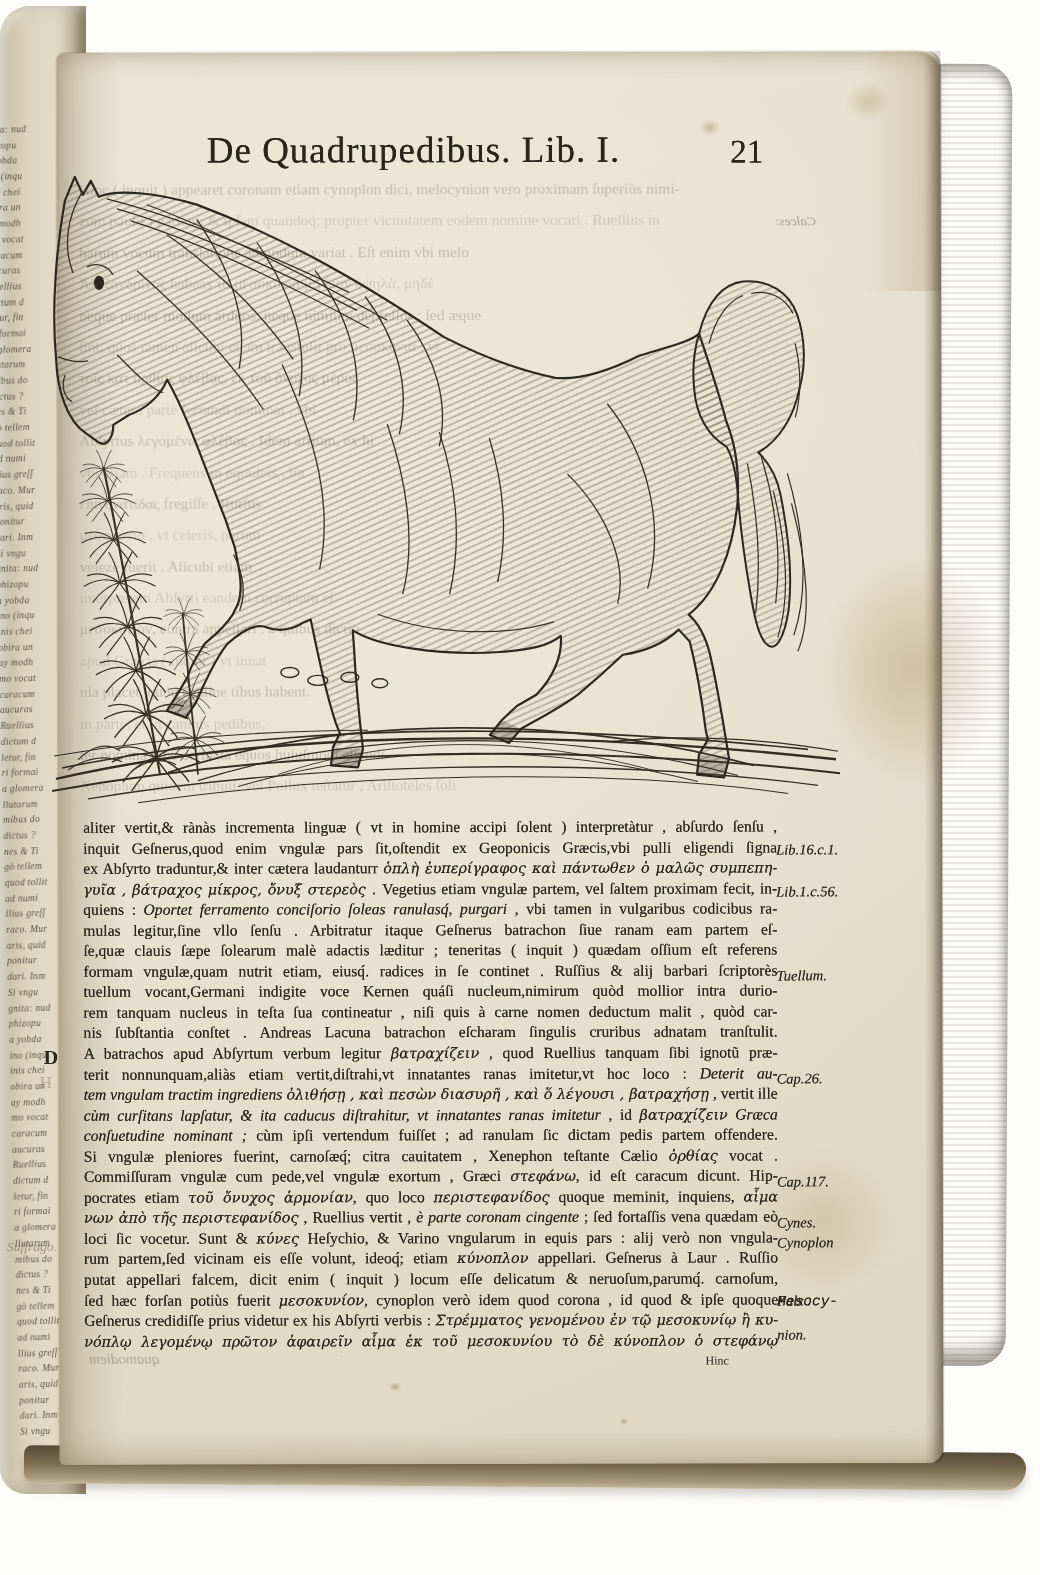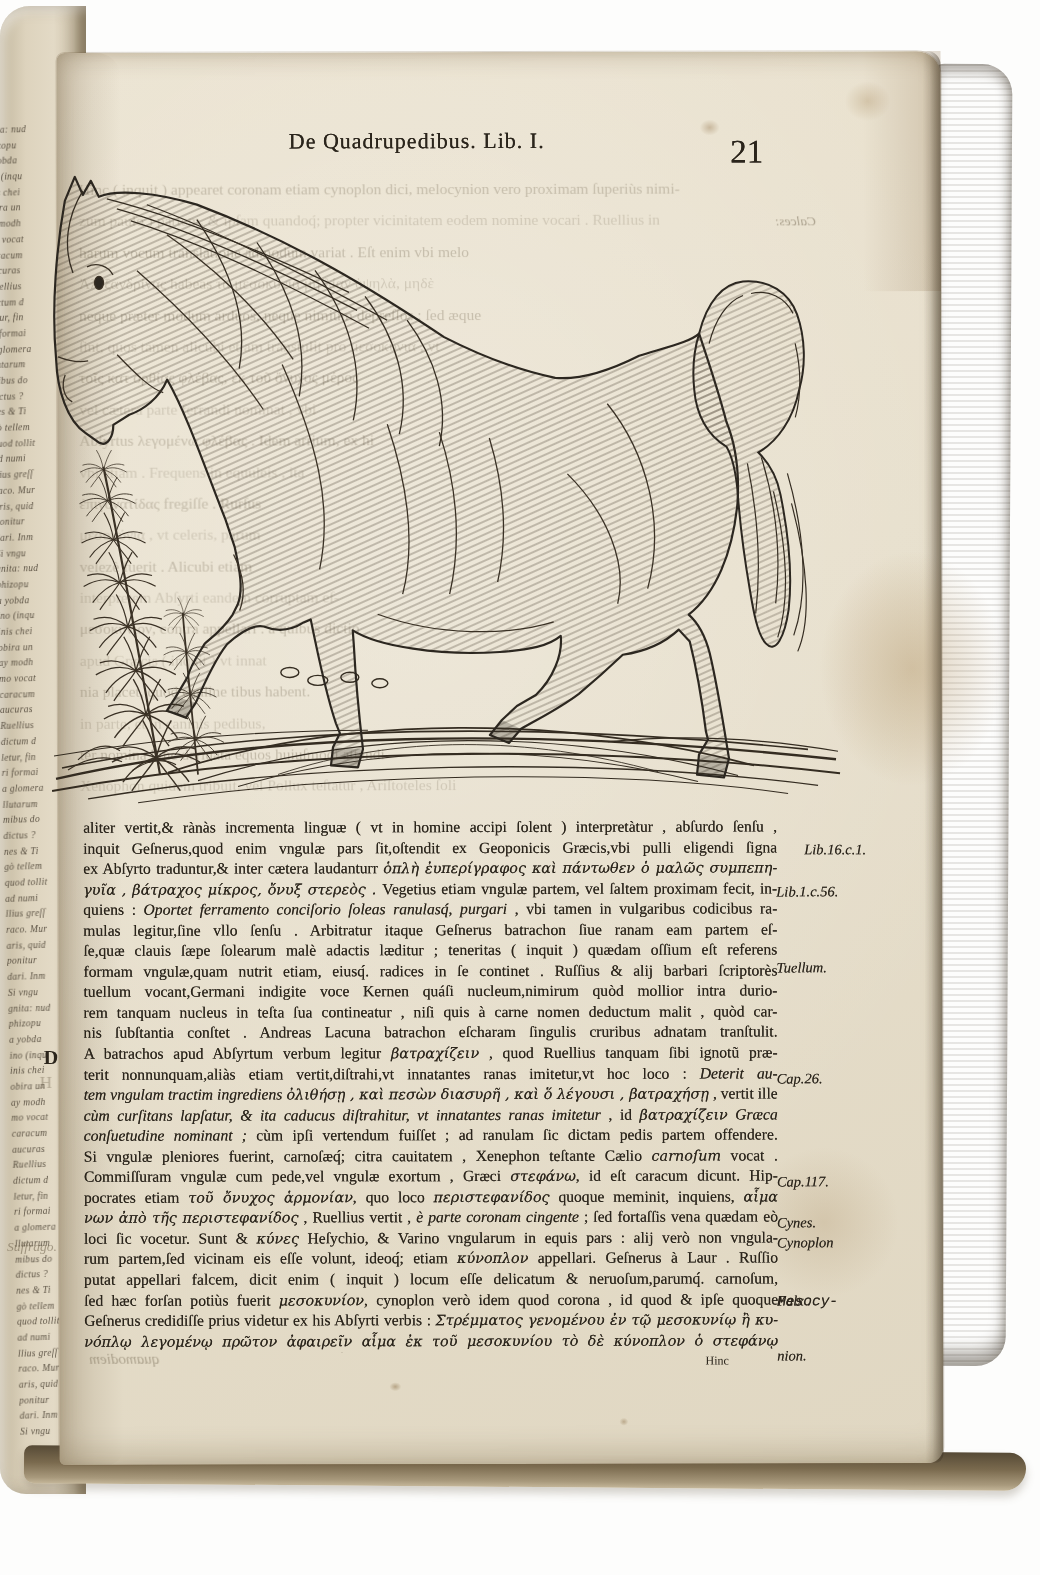--- a/index.html
+++ b/index.html
@@ -42,22 +42,22 @@
   .stain{position:absolute;border-radius:50%;pointer-events:none;}
   .st1{left:762px;top:500px;width:185px;height:235px;background:radial-gradient(closest-side,rgba(178,148,102,.42),rgba(178,148,102,.18) 60%,transparent);}
   .st2{left:690px;top:1096px;width:150px;height:150px;background:radial-gradient(closest-side,rgba(170,142,100,.26),transparent);}
   .st3{left:788px;top:30px;width:46px;height:40px;background:radial-gradient(closest-side,rgba(170,140,95,.33),transparent);}
   .st4{left:643px;top:68px;width:20px;height:16px;background:radial-gradient(closest-side,rgba(150,120,80,.4),transparent);}
   .st5{left:806px;top:0;width:78px;height:240px;border-radius:0;background:linear-gradient(90deg,transparent,rgba(150,124,90,.28));}
   .st6{left:330px;top:1330px;width:12px;height:9px;background:radial-gradient(closest-side,rgba(140,112,72,.5),transparent);}
   .st7{left:560px;top:1366px;width:9px;height:8px;background:radial-gradient(closest-side,rgba(140,112,72,.45),transparent);}
 
   
-  .header-title{position:absolute;left:150px;top:76px;width:420px;text-align:center;
-    font-size:22px;letter-spacing:1px;color:#2b251c;text-shadow:0 0 .5px #2b251c;}
+  .header-title{position:absolute;left:150px;top:76px;width:420px;text-align:left;
+    font-size:37px;letter-spacing:1px;color:#2b251c;text-shadow:0 0 .5px #2b251c;}
   .page-number{position:absolute;left:660px;top:82px;width:60px;text-align:center;
     font-size:33px;color:#2b251c;text-shadow:0 0 .5px #2b251c;}
 
   
   .ghost-lines{position:absolute;left:22px;top:128px;width:812px;}
   .gl{height:31.4px;font-size:15.5px;color:#6a5e48;opacity:.30;filter:blur(.55px);
     white-space:nowrap;overflow:hidden;}
   .gl:nth-child(even){opacity:.21;}
   .ghost-note{position:absolute;font-style:italic;font-size:13.5px;color:#6a5e48;
     filter:blur(.5px);white-space:nowrap;}
@@ -393,39 +393,39 @@
       <div class="tl"><span class="seg-r">ſe,quæ clauis ſæpe ſolearum malè adactis læditur ; teneritas ( inquit ) quædam oſſium  eſt referens</span></div>
       <div class="tl"><span class="seg-r">formam vngulæ,quam nutrit etiam, eiusq́. radices in ſe continet .  Ruſſius &amp; alij barbari ſcriptorès</span></div>
       <div class="tl"><span class="seg-r">tuellum vocant,Germani indigite voce Kernen quáſi nucleum,nimirum quòd mollior intra durio-</span></div>
       <div class="tl"><span class="seg-r">rem tanquam nucleus in teſta ſua contineatur , niſi quis à carne nomen deductum malit , quòd car-</span></div>
       <div class="tl"><span class="seg-r">nis ſubſtantia conſtet .  Andreas Lacuna batrachon eſcharam ſingulis cruribus adnatam tranſtulit.</span></div>
       <div class="tl"><span class="seg-r">A batrachos apud Abſyrtum verbum legitur </span><span class="seg-g">βατραχίζειν</span><span class="seg-r"> , quod Ruellius tanquam ſibi ignotũ præ-</span></div>
       <div class="tl"><span class="seg-r">terit nonnunquam,aliàs etiam vertit,diſtrahi,vt innatantes ranas imitetur,vt hoc loco : </span><span class="seg-i">Deterit au-</span></div>
       <div class="tl"><span class="seg-i">tem vngulam tractim ingrediens </span><span class="seg-g">ὀλιθήσῃ , καὶ πεσὼν διασυρῆ , καὶ ὅ λέγουσι , βατραχήσῃ</span><span class="seg-r"> , vertit ille ,</span></div>
       <div class="tl"><span class="seg-i">cùm curſitans lapſatur, &amp; ita caducus diſtrahitur, vt innatantes ranas imitetur</span><span class="seg-r"> , id </span><span class="seg-g">βατραχίζειν</span><span class="seg-i"> Græca</span></div>
       <div class="tl"><span class="seg-i">conſuetudine nominant ;</span><span class="seg-r"> cùm ipſi vertendum fuiſſet ; ad ranulam ſic dictam pedis partem offendere.</span></div>
-      <div class="tl"><span class="seg-r">Si vngulæ pleniores fuerint, carnoſæq́; citra cauitatem , Xenephon teſtante Cælio </span><span class="seg-g">carnoſum</span><span class="seg-r"> vocat .</span></div>
+      <div class="tl"><span class="seg-r">Si vngulæ pleniores fuerint, carnoſæq́; citra cauitatem , Xenephon teſtante Cælio </span><span class="seg-g">ὀρθίας</span><span class="seg-r"> vocat .</span></div>
       <div class="tl"><span class="seg-r">Commiſſuram vngulæ cum pede,vel vngulæ exortum , Græci </span><span class="seg-g">στεφάνω</span><span class="seg-r">, id eſt caracum dicunt. Hip-</span></div>
       <div class="tl"><span class="seg-r">pocrates etiam </span><span class="seg-g">τοῦ ὄνυχος ἁρμονίαν</span><span class="seg-r">, quo loco </span><span class="seg-g">περιστεφανίδος</span><span class="seg-r"> quoque meminit, inquiens, </span><span class="seg-g">αἷμα λαμβά-</span></div>
       <div class="tl"><span class="seg-g">νων ἀπὸ τῆς περιστεφανίδος</span><span class="seg-r"> , Ruellius vertit , </span><span class="seg-i">è parte coronam cingente</span><span class="seg-r"> ; ſed fortaſſis vena quædam eò</span></div>
       <div class="tl"><span class="seg-r">loci ſic vocetur. Sunt &amp; </span><span class="seg-g">κύνες</span><span class="seg-r"> Heſychio, &amp; Varino vngularum in equis pars : alij verò non vngula-</span></div>
       <div class="tl"><span class="seg-r">rum partem,ſed vicinam eis eſſe volunt, ideoq́; etiam </span><span class="seg-g">κύνοπλον</span><span class="seg-r"> appellari. Geſnerus à Laur .  Ruſſio</span></div>
       <div class="tl"><span class="seg-r">putat appellari falcem, dicit enim ( inquit ) locum eſſe delicatum &amp; neruoſum,parumq́. carnoſum,</span></div>
       <div class="tl"><span class="seg-r">ſed hæc forſan potiùs fuerit </span><span class="seg-g">μεσοκυνίον</span><span class="seg-r">, cynoplon verò idem quod corona , id quod &amp; ipſe quoque</span></div>
       <div class="tl"><span class="seg-r">Geſnerus credidiſſe  prius videtur ex his Abſyrti verbis :  </span><span class="seg-g">Στρέμματος γενομένου ἐν τῷ μεσοκυνίῳ ἢ κυ-</span></div>
       <div class="tl"><span class="seg-g">νόπλῳ λεγομένῳ πρῶτον ἀφαιρεῖν αἷμα ἐκ τοῦ μεσοκυνίου τὸ δὲ κύνοπλον ὁ στεφάνῳ λέγουσι μὴ κεντεῖν .</span></div>
       <div class="catchword">Hinc</div>
   </div>
 
   <div class="margin-notes" id="margin-notes">
-      <div class="mn" style="top: 24px; padding-left: 28px;">Lib.16.c.1.</div>
+      <div class="mn" style="top: 24px;">Lib.16.c.1.</div>
       <div class="mn" style="top: 66px;">Lib.1.c.56.</div>
-      <div class="mn" style="top: 142px;">Tuellum.</div>
+      <div class="mn" style="top: 150px;">Tuellum.</div>
       <div class="mn" style="top: 253px;">Cap.26.</div>
       <div class="mn" style="top: 356px; text-align: right;">Cap.117.</div>
       <div class="mn" style="top: 397px;">Cynes.</div>
       <div class="mn" style="top: 417px;">Cynoplon</div>
       <div class="mn" style="top: 437px; margin-top: 38px;">Falx .</div>
       <div class="mn" style="top: 476px; font-family: Liberation Mono, monospace;">Mesocy-</div>
-      <div class="mn" style="top: 530px;">nion.</div>
+      <div class="mn" style="top: 509px;">nion.</div>
     </div>
 
 </div>
 
 </body></html>

